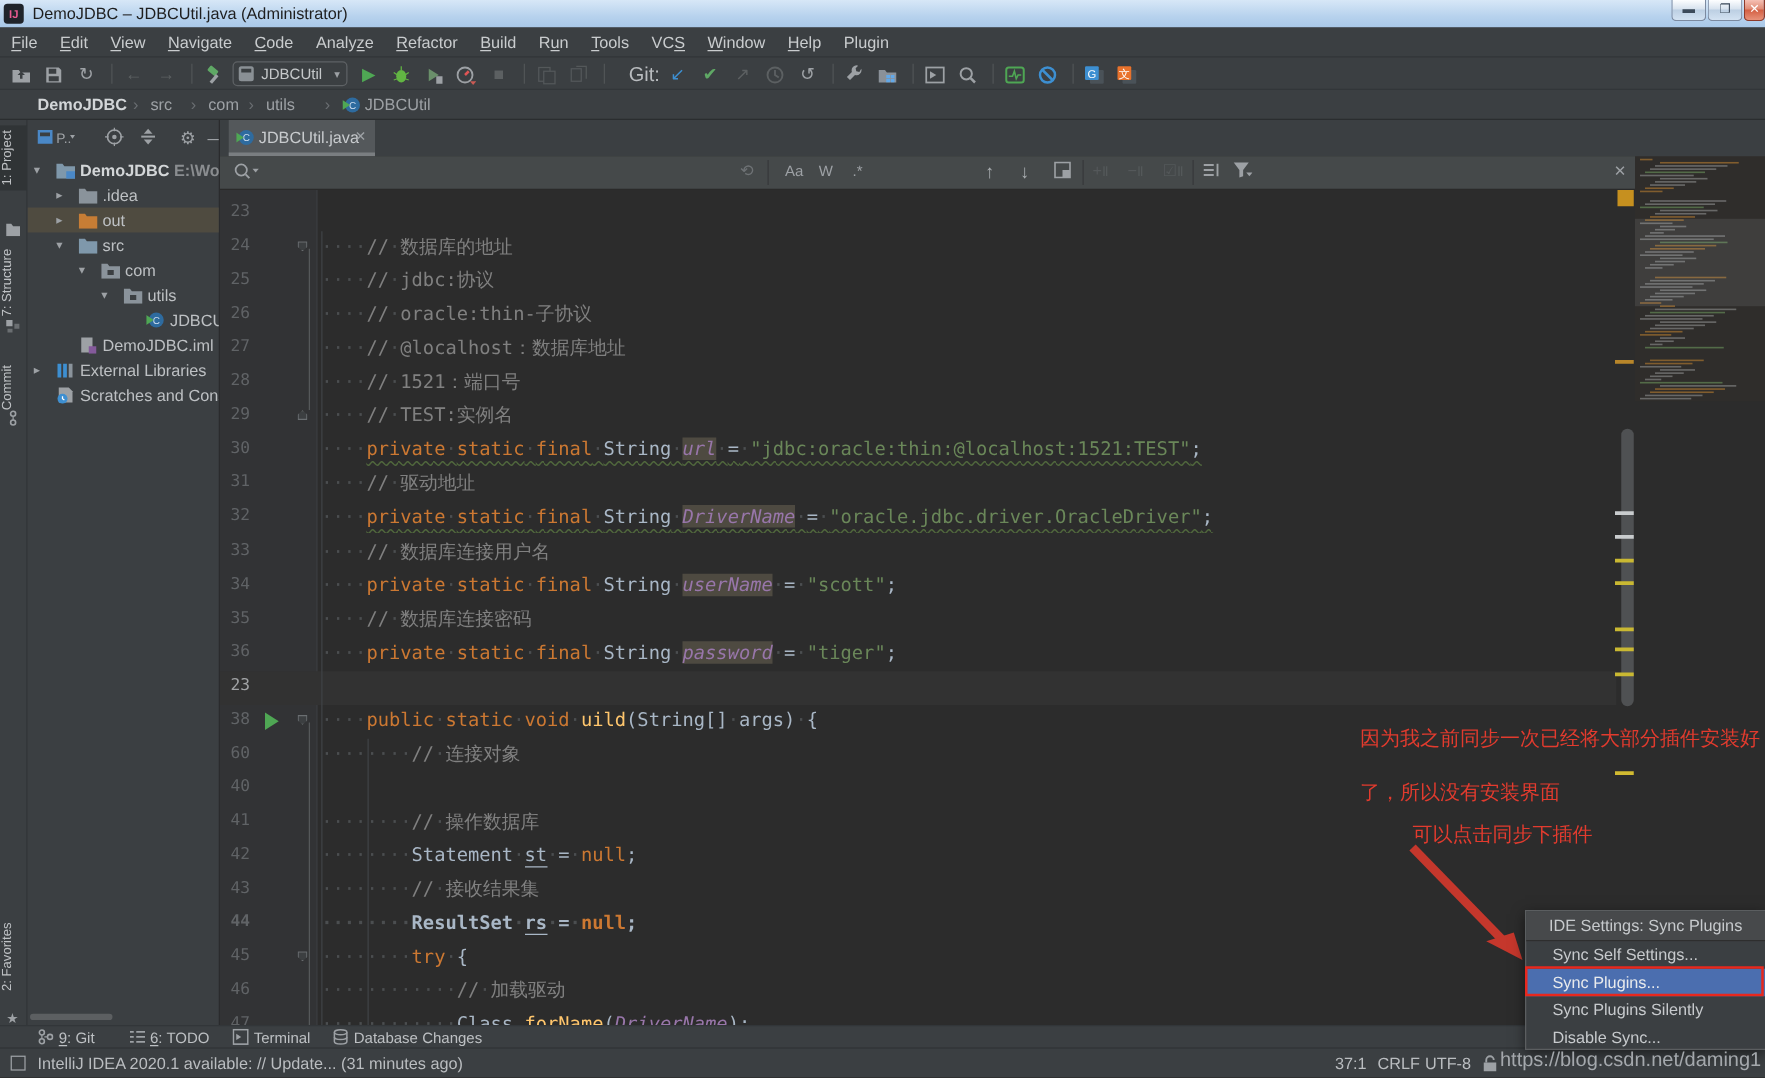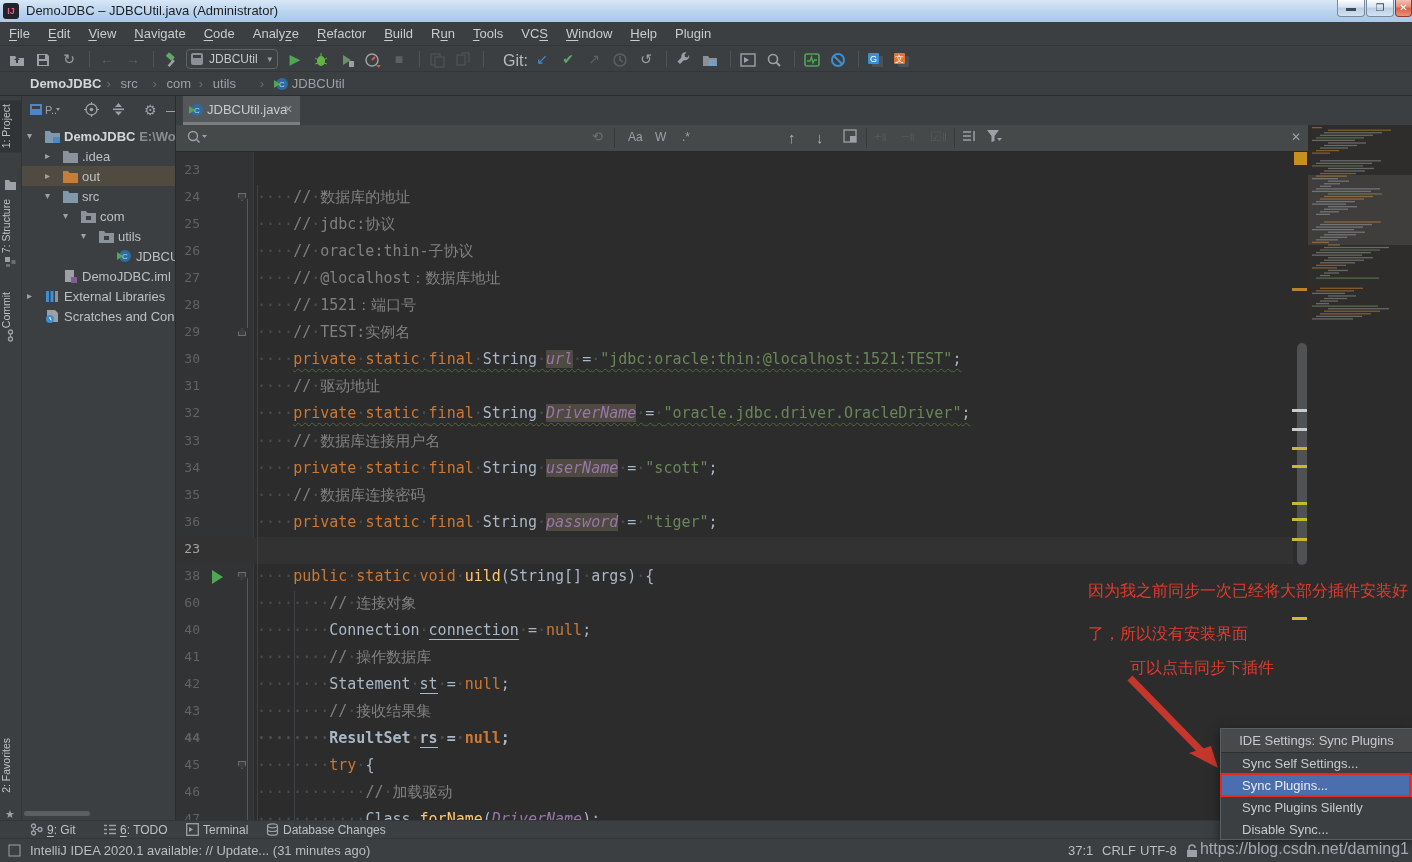--- a/index.html
+++ b/index.html
@@ -492,21 +492,20 @@
         <span class="runarrow"></span>
         <span class="fold down"></span>
         <span class="ltext"><span class="ws ind">····</span><span class="kw">public</span><span class="ws">·</span><span class="kw">static</span><span class="ws">·</span><span class="kw">void</span><span class="ws">·</span><span class="fn">uild</span><span>(String[]</span><span class="ws">·</span><span>args)</span><span class="ws">·</span><span>{</span></span>
       </div>
       <div class="line" style="top: 438.8px;">
         <span class="num">60</span>
         <span class="ltext"><span class="ws ind">········</span><span class="com">//</span><span class="ws">·</span><span class="com">连接对象</span></span>
       </div>
       <div class="line" style="top: 465.85px;">
         <span class="num">40</span>
-        <span class="ltext"><span class="ws ind">········</span><span>Connection</span><span class="ws">·</span><span class="und">connection</span><span class="ws">·</span><span>=</span><span class="ws">·</span><span class="kw">null</span><span>;</span></span>
       </div>
       <div class="line" style="top: 492.9px;">
         <span class="num">41</span>
         <span class="ltext"><span class="ws ind">········</span><span class="com">//</span><span class="ws">·</span><span class="com">操作数据库</span></span>
       </div>
       <div class="line" style="top: 519.95px;">
         <span class="num">42</span>
         <span class="ltext"><span class="ws ind">········</span><span>Statement</span><span class="ws">·</span><span class="und">st</span><span class="ws">·</span><span>=</span><span class="ws">·</span><span class="kw">null</span><span>;</span></span>
       </div>
       <div class="line" style="top: 547px;">

